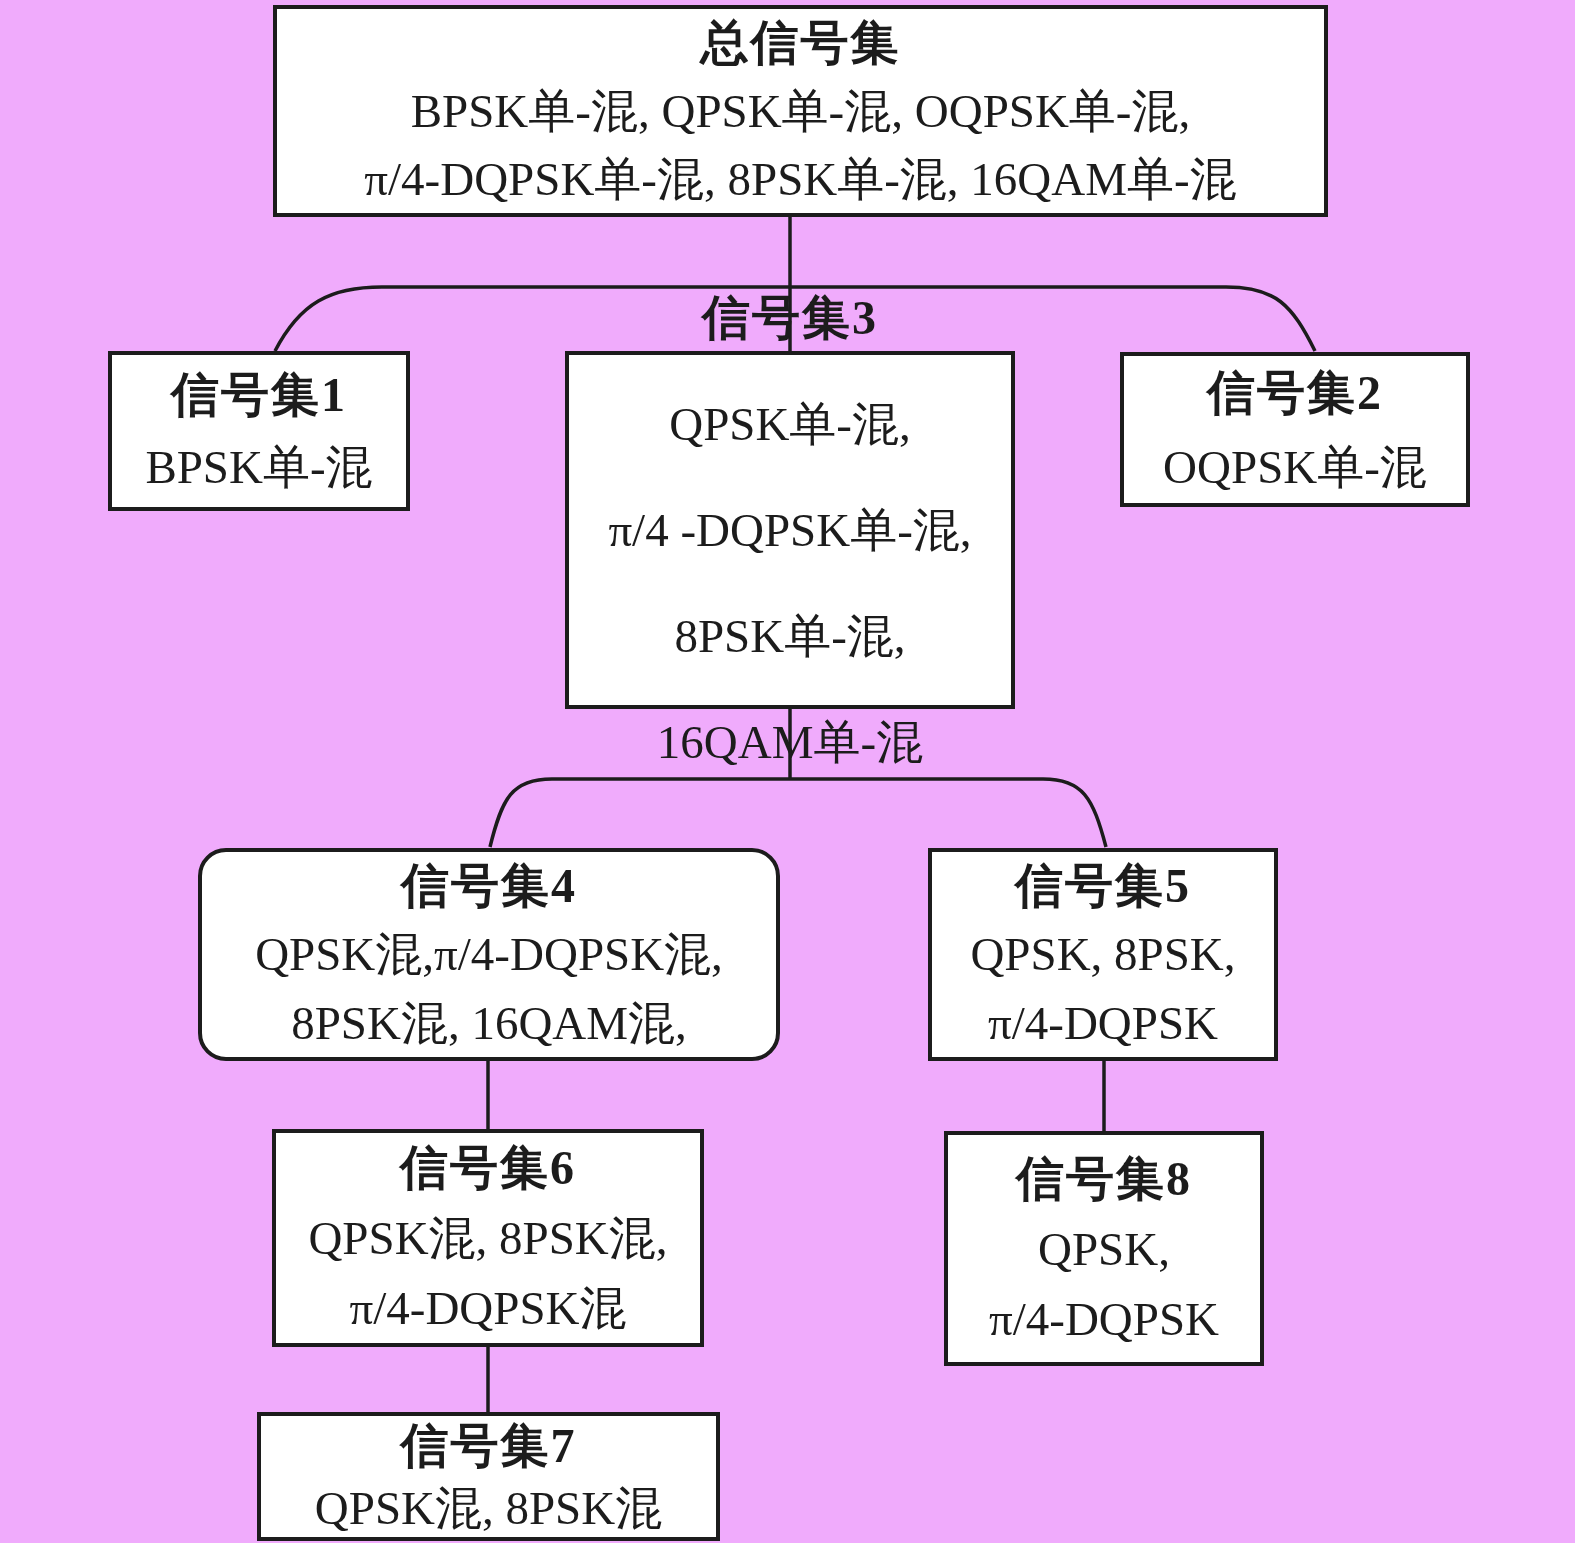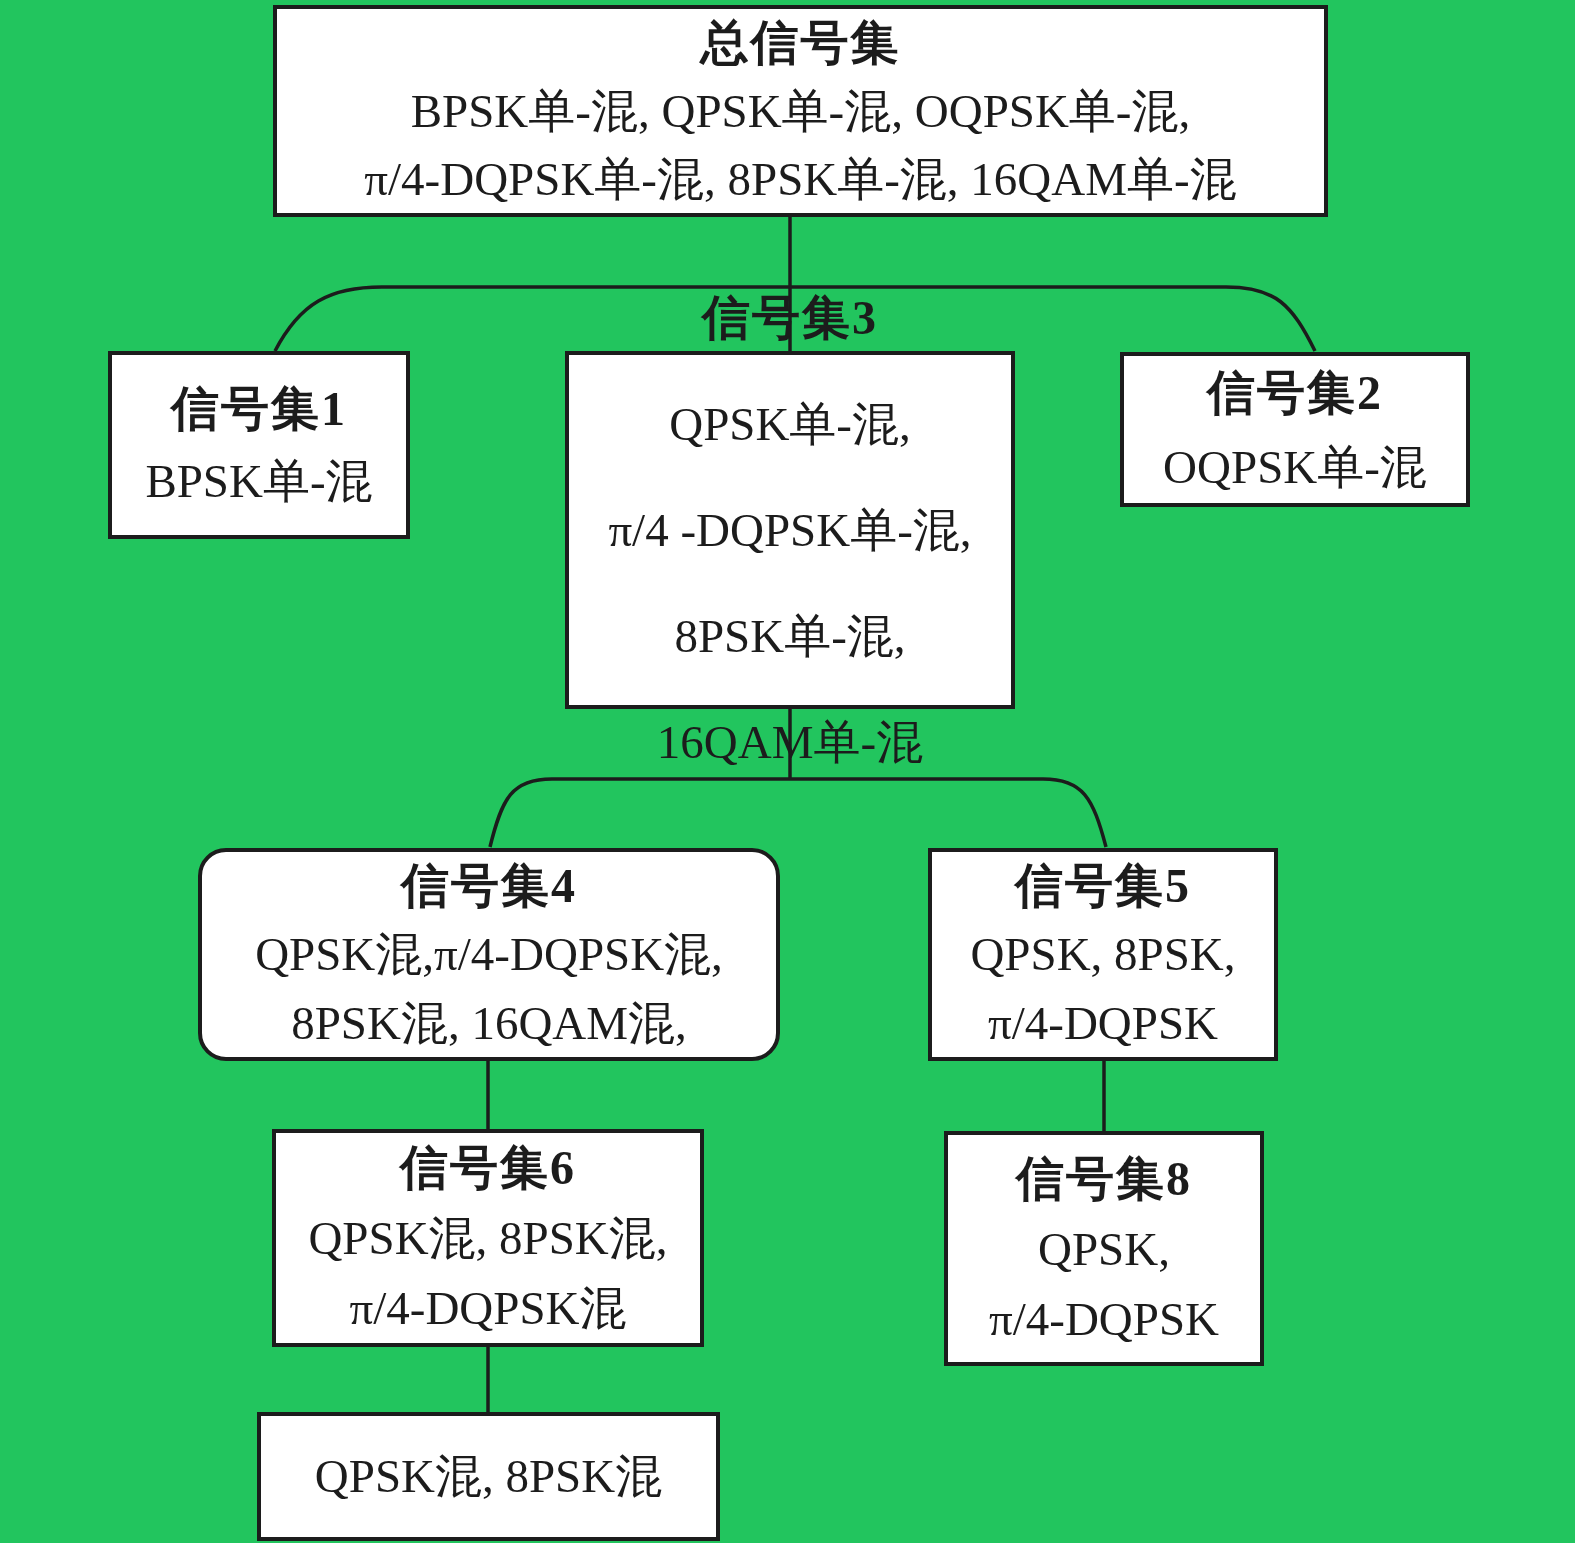--- a/index.html
+++ b/index.html
@@ -4,21 +4,21 @@
 <style>
   html, body {
     margin: 0;
     padding: 0;
     background: #ffffff;
   }
   #stage {
     position: relative;
     width: 1575px;
     height: 1543px;
-    background: #22c55e;
+    background: #f0abfc;
     font-family: "Liberation Serif", "DejaVu Serif", serif;
     color: #1c1c1c;
     overflow: hidden;
   }
   #connectors {
     position: absolute;
     left: 0;
     top: 0;
     width: 1575px;
     height: 1543px;
@@ -66,21 +66,21 @@
     <line x1="488" y1="1345" x2="488" y2="1412"></line>
     <line x1="1104" y1="1059" x2="1104" y2="1133"></line>
   </svg>
 
   <div class="node" style="left:273px; top:5px; width:1055px; height:212px; --lh:68px;">
     <div class="line heading">总信号集</div>
     <div class="line">BPSK单-混, QPSK单-混, OQPSK单-混,</div>
     <div class="line">π/4-DQPSK单-混, 8PSK单-混, 16QAM单-混</div>
   </div>
 
-  <div class="node" style="left:108px; top:351px; width:302px; height:188px; --lh:73px;">
+  <div class="node" style="left:108px; top:351px; width:302px; height:160px; --lh:73px;">
     <div class="line heading">信号集1</div>
     <div class="line">BPSK单-混</div>
   </div>
 
   <div class="node" style="left:565px; top:351px; width:450px; height:358px;gap:36px; --lh:70px;">
     <div class="line heading">信号集3</div>
     <div class="line">QPSK单-混,</div>
     <div class="line">π/4 -DQPSK单-混,</div>
     <div class="line">8PSK单-混,</div>
     <div class="line">16QAM单-混</div>
@@ -109,16 +109,17 @@
     <div class="line">π/4-DQPSK混</div>
   </div>
 
   <div class="node" style="left:944px; top:1131px; width:320px; height:235px; --lh:70px;">
     <div class="line heading">信号集8</div>
     <div class="line">QPSK,</div>
     <div class="line">π/4-DQPSK</div>
   </div>
 
   <div class="node" style="left:257px; top:1412px; width:463px; height:129px; --lh:63px;">
+    <div class="line heading">信号集7</div>
     <div class="line">QPSK混, 8PSK混</div>
   </div>
 
 </div>
 
 </body></html>

